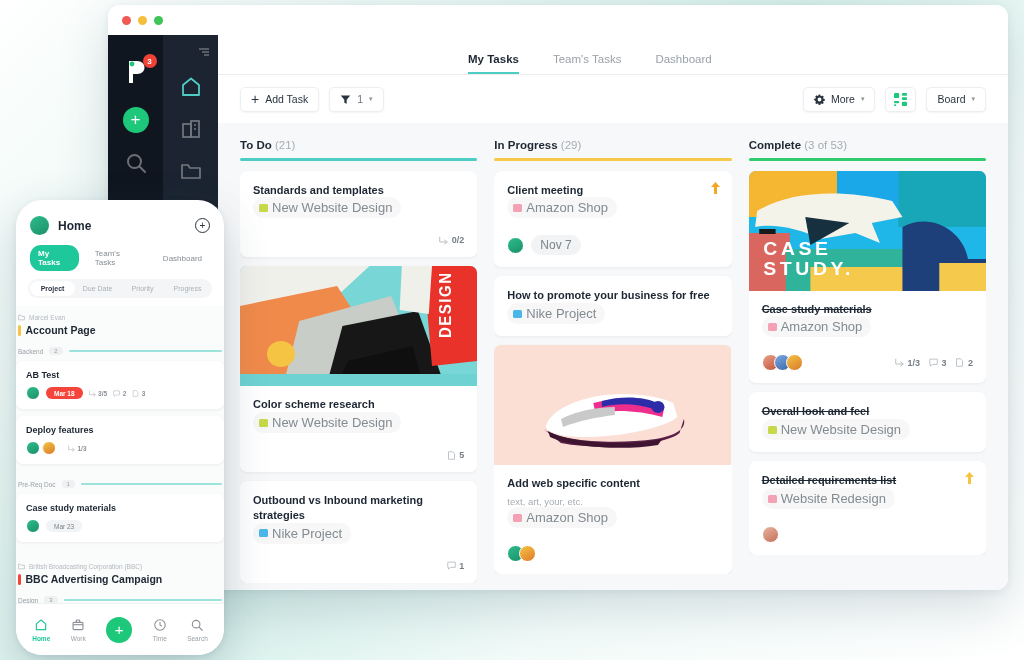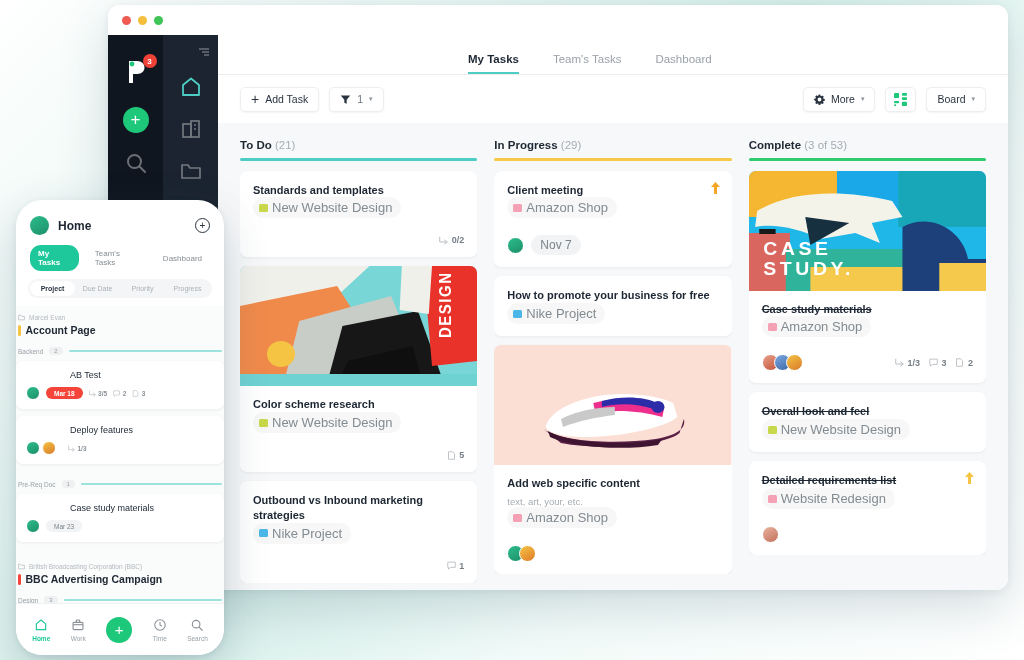--- a/index.html
+++ b/index.html
@@ -169,21 +169,21 @@
   .ph-sec-name { font-size: 6.5px; color: #9aa1a7; }
   .ph-sec-count {
     font-size: 6px; color: #9aa1a7; background: #eef0f1;
     border-radius: 7px; padding: 1px 5px;
   }
   .ph-sec-line { flex: 1; height: 1.2px; background: #4ecdc4; opacity: .55; border-radius: 1px; }
   .ph-card {
     background: #fff; border-radius: 7px; padding: 9px 10px;
     box-shadow: 0 1px 3px rgba(30,50,70,.07); margin-bottom: 7px;
   }
-  .ph-card-title { font-size: 9px; font-weight: normal; color: #1d2733; margin-left: 44px; }
+  .ph-card-title { font-size: 9px; font-weight: bold; color: #1d2733; }
   .ph-card-foot { display: flex; align-items: center; gap: 6px; margin-top: 6px; }
   .ph-av { width: 14px; height: 14px; border-radius: 50%; border: 1.2px solid #fff; margin-left: -4px; }
   .ph-av:first-child { margin-left: 0; }
   .ph-date {
     font-size: 6.5px; border-radius: 9px; padding: 2.5px 8px; color: #7b838a; background: #f2f3f4;
   }
   .ph-date.overdue { background: #f5453a; color: #fff; font-weight: bold; }
   .ph-metric { display: flex; align-items: center; gap: 2.5px; font-size: 6.5px; color: #8a9198; font-weight: bold; }
   .ph-m-ico { width: 7px; height: 7px; opacity: .5; }
   #ph-nav {

